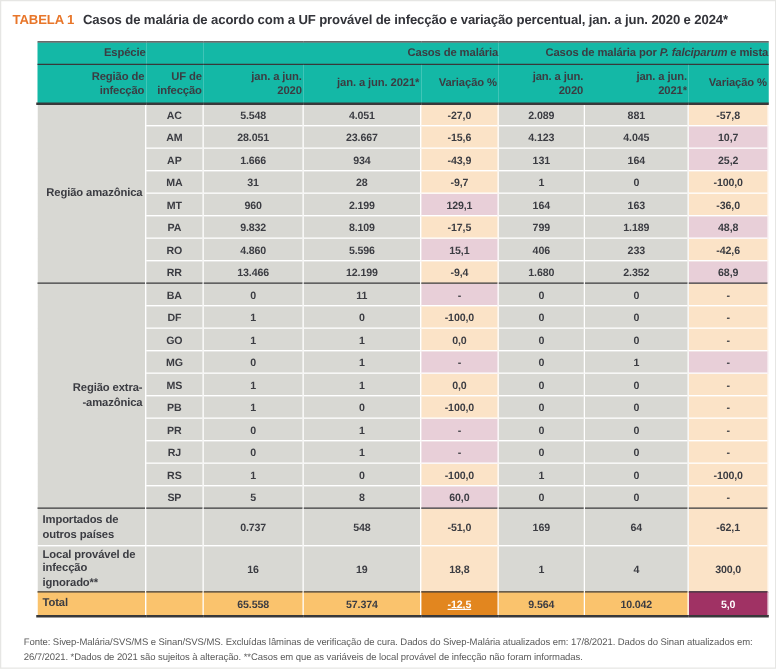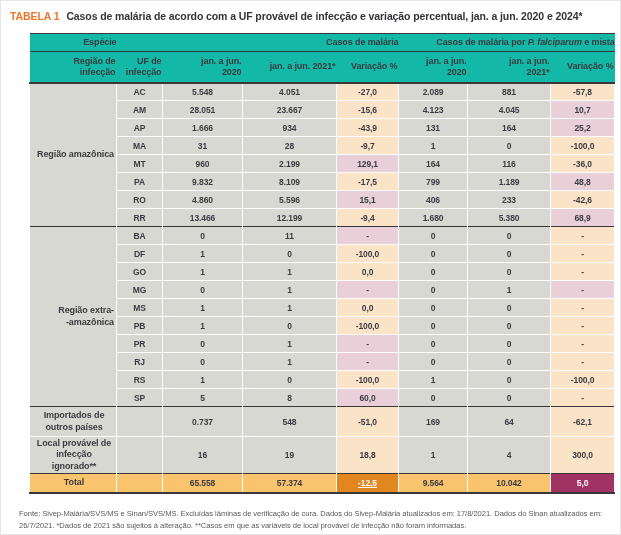--- a/index.html
+++ b/index.html
@@ -61,21 +61,21 @@
     letter-spacing:-0.1px;
   }
   td.region-cell{
     text-align:right;
     padding-left:4px;
     white-space:pre-line;
     font-size:9px;
     line-height:1.25;
   }
   td.label-cell{
-    text-align:center;
+    text-align:left;
     padding-left:4px;
     font-size:9px;
     line-height:1.25;
   }
   td.tone-peach{background:var(--peach);}
   td.tone-pink{background:var(--pink);margin-left:36px;}
   tr.section-start td{border-top:1.5px solid var(--dark_line);}
   tr.special td{height:30px;}
   tr.total-row td{
     background:var(--total_bg);
@@ -175,21 +175,21 @@
           <td>1</td>
           <td>0</td>
           <td class="tone-peach">-100,0</td>
         </tr>
         <tr>
           <td>MT</td>
           <td>960</td>
           <td>2.199</td>
           <td class="tone-pink">129,1</td>
           <td>164</td>
-          <td>116</td>
+          <td>163</td>
           <td class="tone-peach">-36,0</td>
         </tr>
         <tr>
           <td>PA</td>
           <td>9.832</td>
           <td>8.109</td>
           <td class="tone-peach">-17,5</td>
           <td>799</td>
           <td>1.189</td>
           <td class="tone-pink">48,8</td>
@@ -202,21 +202,21 @@
           <td>406</td>
           <td>233</td>
           <td class="tone-peach">-42,6</td>
         </tr>
         <tr>
           <td>RR</td>
           <td>13.466</td>
           <td>12.199</td>
           <td class="tone-peach">-9,4</td>
           <td>1.680</td>
-          <td>5.380</td>
+          <td>2.352</td>
           <td class="tone-pink">68,9</td>
         </tr>
         <tr class="section-start">
           <td class="region-cell" rowspan="10">Região extra-
 -amazônica</td>
           <td>BA</td>
           <td>0</td>
           <td>11</td>
           <td class="tone-pink">-</td>
           <td>0</td>

